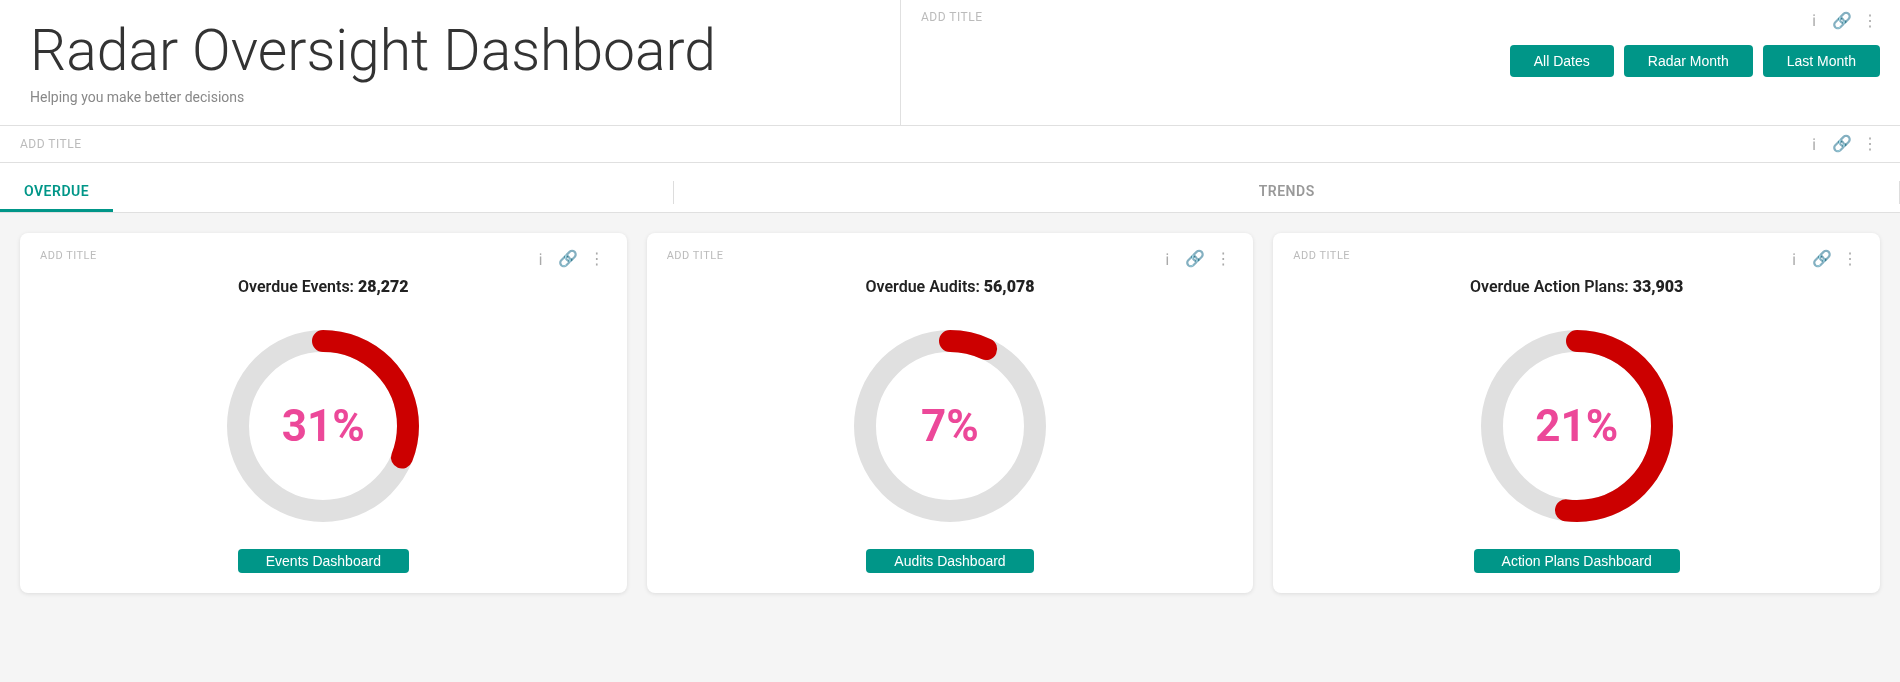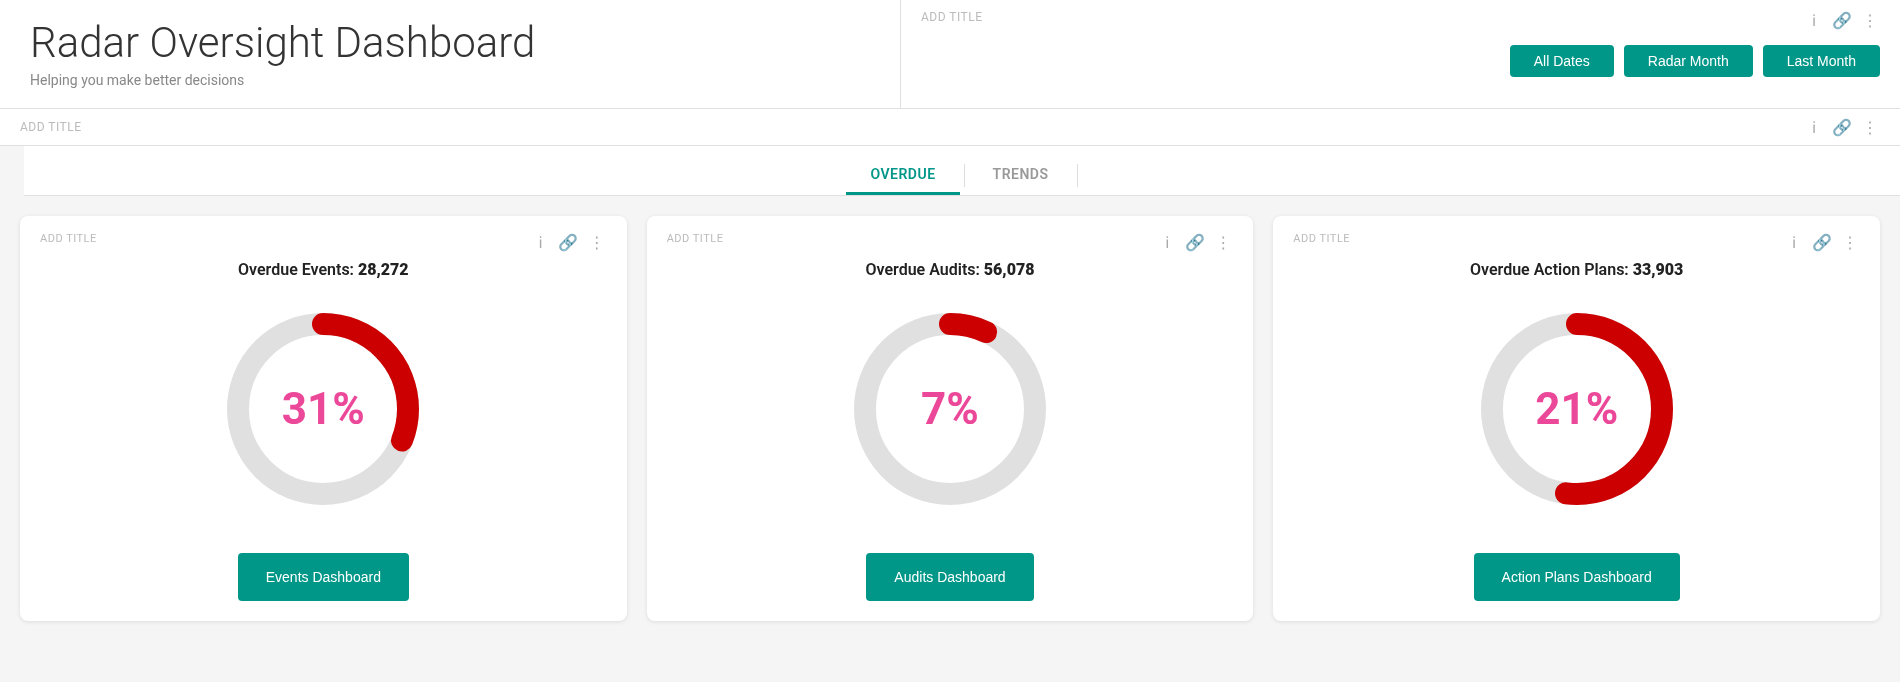--- a/index.html
+++ b/index.html
@@ -15,21 +15,21 @@
     .top-section {
       display: flex;
       background: #fff;
       border-bottom: 1px solid #e0e0e0;
     }
     .header-left {
       flex: 0 0 900px;
       padding: 20px 30px;
     }
     .main-title {
-      font-size: 42px;
+      font-size: 57px;
       font-weight: 300;
       color: #333;
       line-height: 1.1;
     }
     .subtitle {
       font-size: 14px;
       color: #888;
       margin-top: 6px;
     }
     .header-right {
@@ -90,25 +90,24 @@
       display: flex;
       align-items: center;
       justify-content: space-between;
       padding: 8px 20px;
     }
 
     
     .tabs-row {
       background: #fff;
       display: flex;
-      justify-content: center;
+      justify-content: space-between;
       gap: 4px;
       padding: 10px 0 0 0;
       border-bottom: 1px solid #e0e0e0;
-      margin-left: 24px;
     }
     .tab {
       padding: 10px 24px;
       font-size: 14px;
       font-weight: 600;
       cursor: pointer;
       color: #999;
       letter-spacing: 0.5px;
       border-bottom: 3px solid transparent;
     }
@@ -175,22 +174,22 @@
       position: absolute;
       top: 50%;
       left: 50%;
       transform: translate(-50%, -50%);
       font-size: 44px;
       font-weight: 700;
       color: #ec4899;
     }
 
     .card-btn {
-      margin-top: 24px;
-      padding: 16px 28px;
+      margin-top: 3px;
+      padding: 4px 28px;
       background: #009688;
       color: #fff;
       border: none;
       border-radius: 4px;
       font-size: 14px;
       font-weight: 500;
       cursor: pointer;
     }
 
     .circle-bg {

